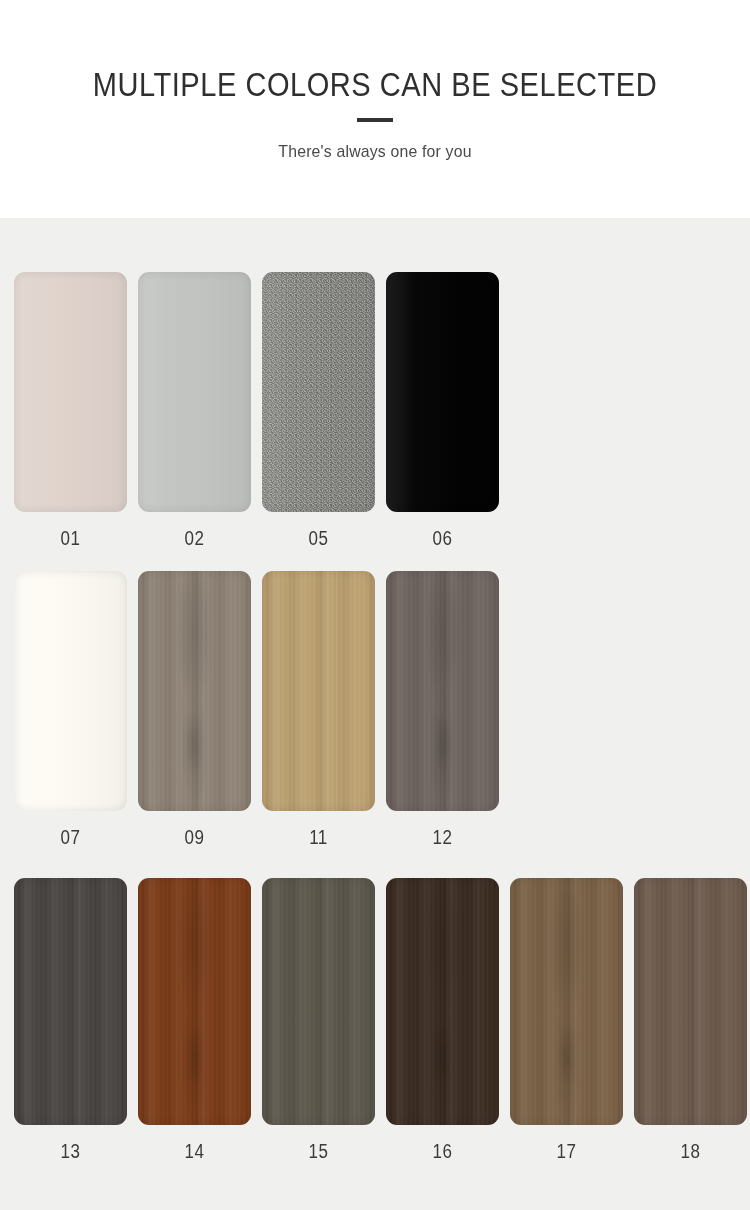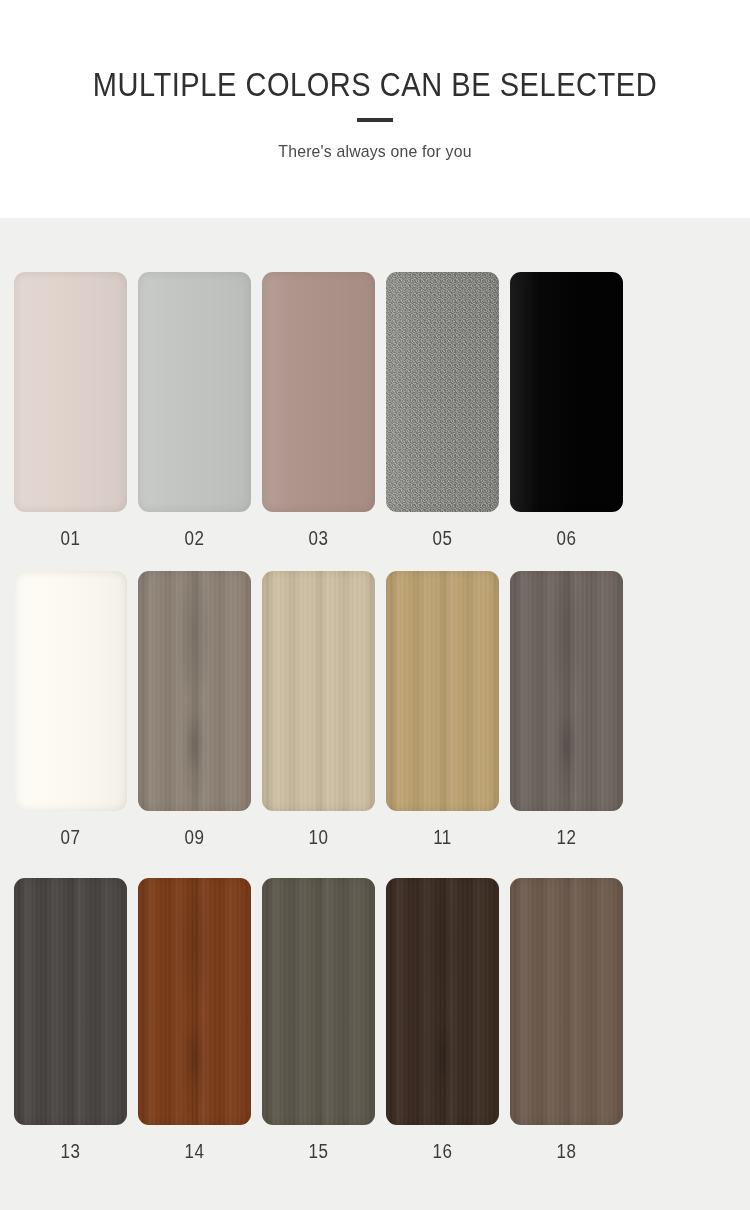--- a/index.html
+++ b/index.html
@@ -233,27 +233,20 @@
           <div class="swatch-label">01</div>
         </div>
         <div class="swatch-cell">
           <div class="swatch-chip" style="background-color: rgb(195, 197, 194);">
             <div class="tex tex-sheen"></div>
             <div class="tex tex-edge"></div>
           </div>
           <div class="swatch-label">02</div>
         </div>
         <div class="swatch-cell">
-          <div class="swatch-chip" style="background-color: rgb(173, 147, 138);">
-            <div class="tex tex-sheen"></div>
-            <div class="tex tex-edge"></div>
-          </div>
-          <div class="swatch-label">03</div>
-        </div>
-        <div class="swatch-cell">
           <div class="swatch-chip" style="background-color: rgb(141, 141, 136);">
             <div class="tex tex-speckle"></div>
             <div class="tex tex-sheen"></div>
             <div class="tex tex-edge"></div>
           </div>
           <div class="swatch-label">05</div>
         </div>
         <div class="swatch-cell">
           <div class="swatch-chip" style="background-color: rgb(3, 3, 3);">
             <div class="tex tex-sheen"></div>
@@ -273,28 +266,20 @@
         <div class="swatch-cell">
           <div class="swatch-chip" style="background-color: rgb(142, 130, 117);">
             <div class="tex tex-grain-band"></div>
             <div class="tex tex-cathedral"></div>
             <div class="tex tex-grain-fine"></div>
             <div class="tex tex-edge"></div>
           </div>
           <div class="swatch-label">09</div>
         </div>
         <div class="swatch-cell">
-          <div class="swatch-chip" style="background-color: rgb(205, 191, 162);">
-            <div class="tex tex-grain-fine"></div>
-            <div class="tex tex-grain-band"></div>
-            <div class="tex tex-edge"></div>
-          </div>
-          <div class="swatch-label">10</div>
-        </div>
-        <div class="swatch-cell">
           <div class="swatch-chip" style="background-color: rgb(189, 162, 113);">
             <div class="tex tex-grain-fine"></div>
             <div class="tex tex-grain-band"></div>
             <div class="tex tex-edge"></div>
           </div>
           <div class="swatch-label">11</div>
         </div>
         <div class="swatch-cell">
           <div class="swatch-chip" style="background-color: rgb(110, 100, 95);">
             <div class="tex tex-grain-band"></div>
@@ -334,20 +319,29 @@
         <div class="swatch-cell">
           <div class="swatch-chip" style="background-color: rgb(58, 42, 32);">
             <div class="tex tex-grain-band"></div>
             <div class="tex tex-cathedral"></div>
             <div class="tex tex-grain-fine"></div>
             <div class="tex tex-edge"></div>
           </div>
           <div class="swatch-label">16</div>
         </div>
         <div class="swatch-cell">
+          <div class="swatch-chip" style="background-color: rgb(123, 97, 70);">
+            <div class="tex tex-grain-band"></div>
+            <div class="tex tex-cathedral"></div>
+            <div class="tex tex-grain-fine"></div>
+            <div class="tex tex-edge"></div>
+          </div>
+          <div class="swatch-label">17</div>
+        </div>
+        <div class="swatch-cell">
           <div class="swatch-chip" style="background-color: rgb(109, 90, 76);">
             <div class="tex tex-grain-fine"></div>
             <div class="tex tex-grain-band"></div>
             <div class="tex tex-edge"></div>
           </div>
           <div class="swatch-label">18</div>
         </div>
       </div>
   </div>
 

